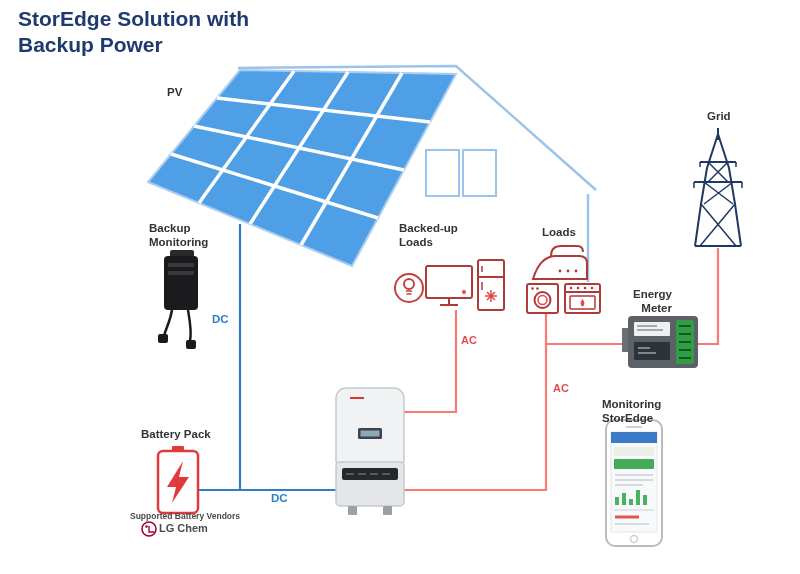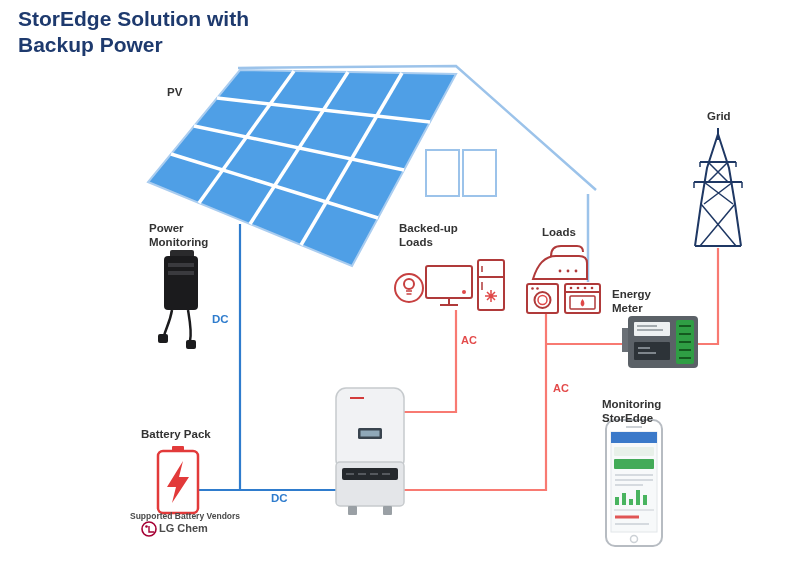--- a/index.html
+++ b/index.html
@@ -174,34 +174,34 @@
   </svg>
 
   <div class="abs title" style="left:18px;top:6px;">
     <div>StorEdge Solution with</div>
     <div>Backup Power</div>
   </div>
 
   <div class="abs lbl" style="left:167px;top:86px;">PV</div>
 
   <div class="abs lbl" style="left:149px;top:222px;">
-    <div>Power</div>
+    <div>Backup</div>
     <div>Monitoring</div>
   </div>
 
   <div class="abs lbl" style="left:399px;top:222px;">
     <div>Backed-up</div>
     <div>Loads</div>
   </div>
 
   <div class="abs lbl" style="left:542px;top:226px;">Loads</div>
 
   <div class="abs lbl" style="left:707px;top:110px;">Grid</div>
 
-  <div class="abs lbl" style="left:612px;top:288px;">
+  <div class="abs lbl" style="left:633px;top:288px;text-align:right;">
     <div>Energy</div>
     <div>Meter</div>
   </div>
 
 
   <div class="abs lbl" style="left:141px;top:428px;">Battery Pack</div>
 
   <div class="abs lbl" style="left:602px;top:398px;">
     <div>Monitoring</div>
     <div>StorEdge</div>

